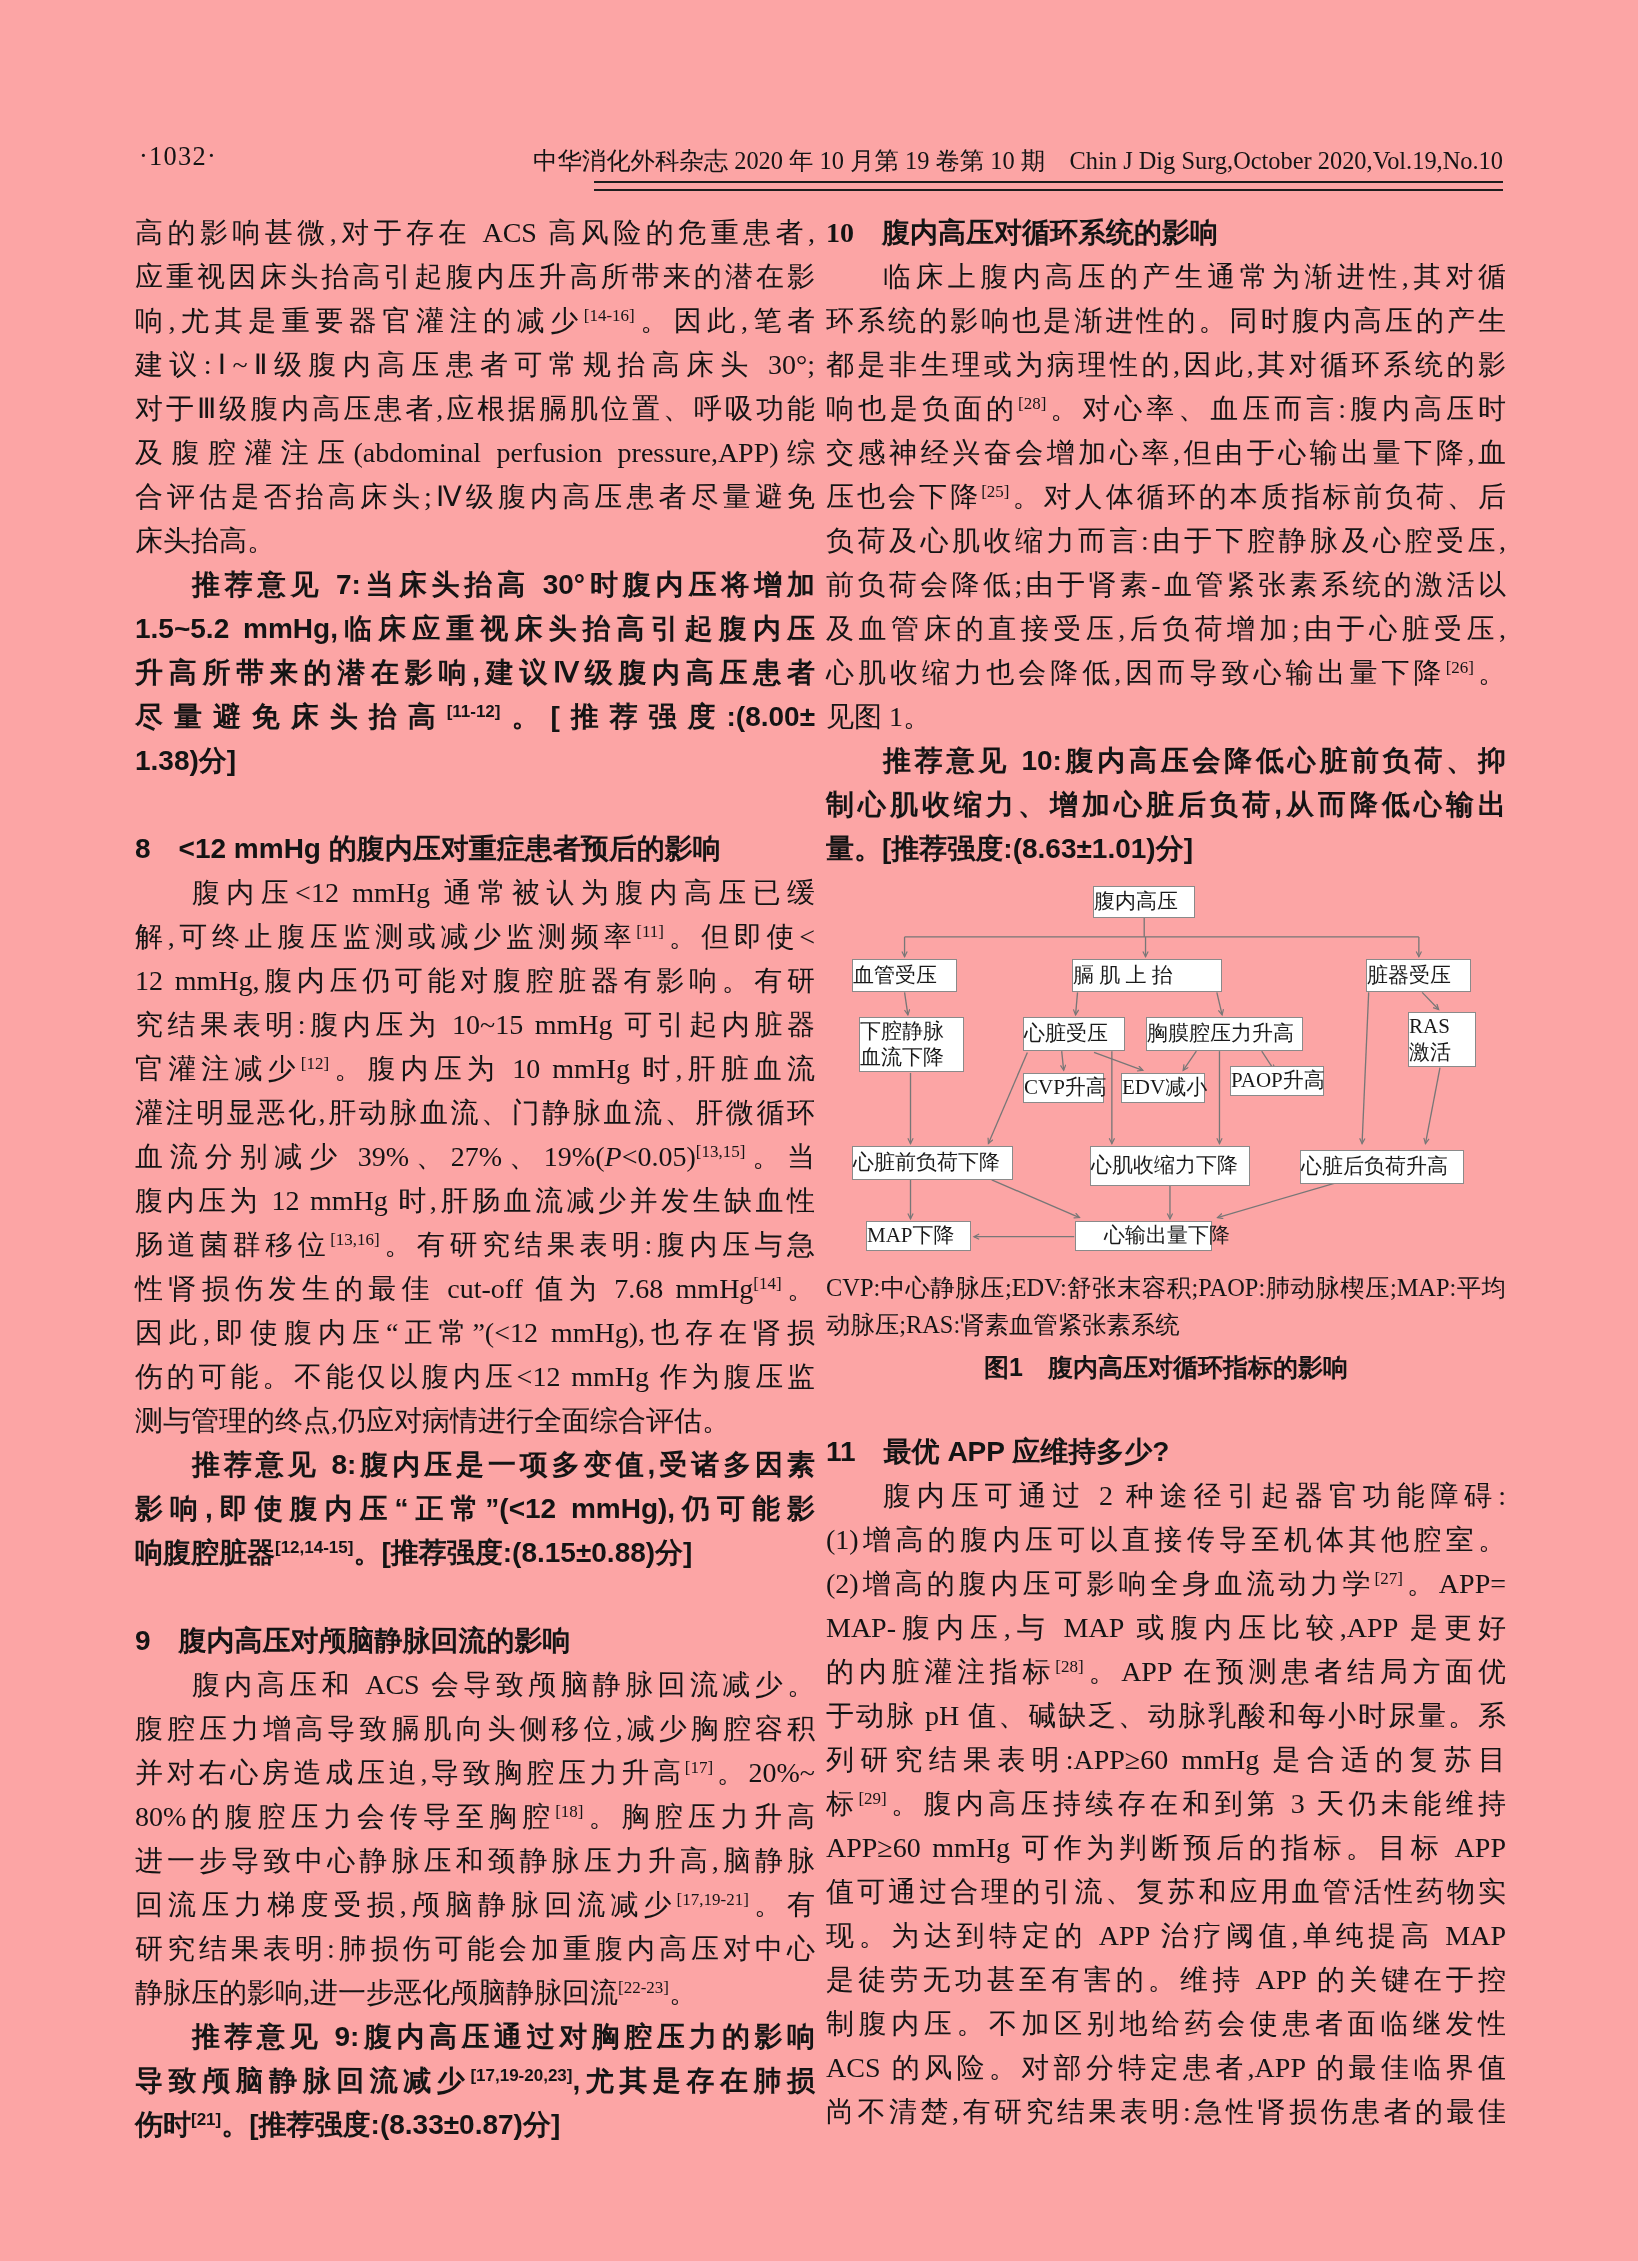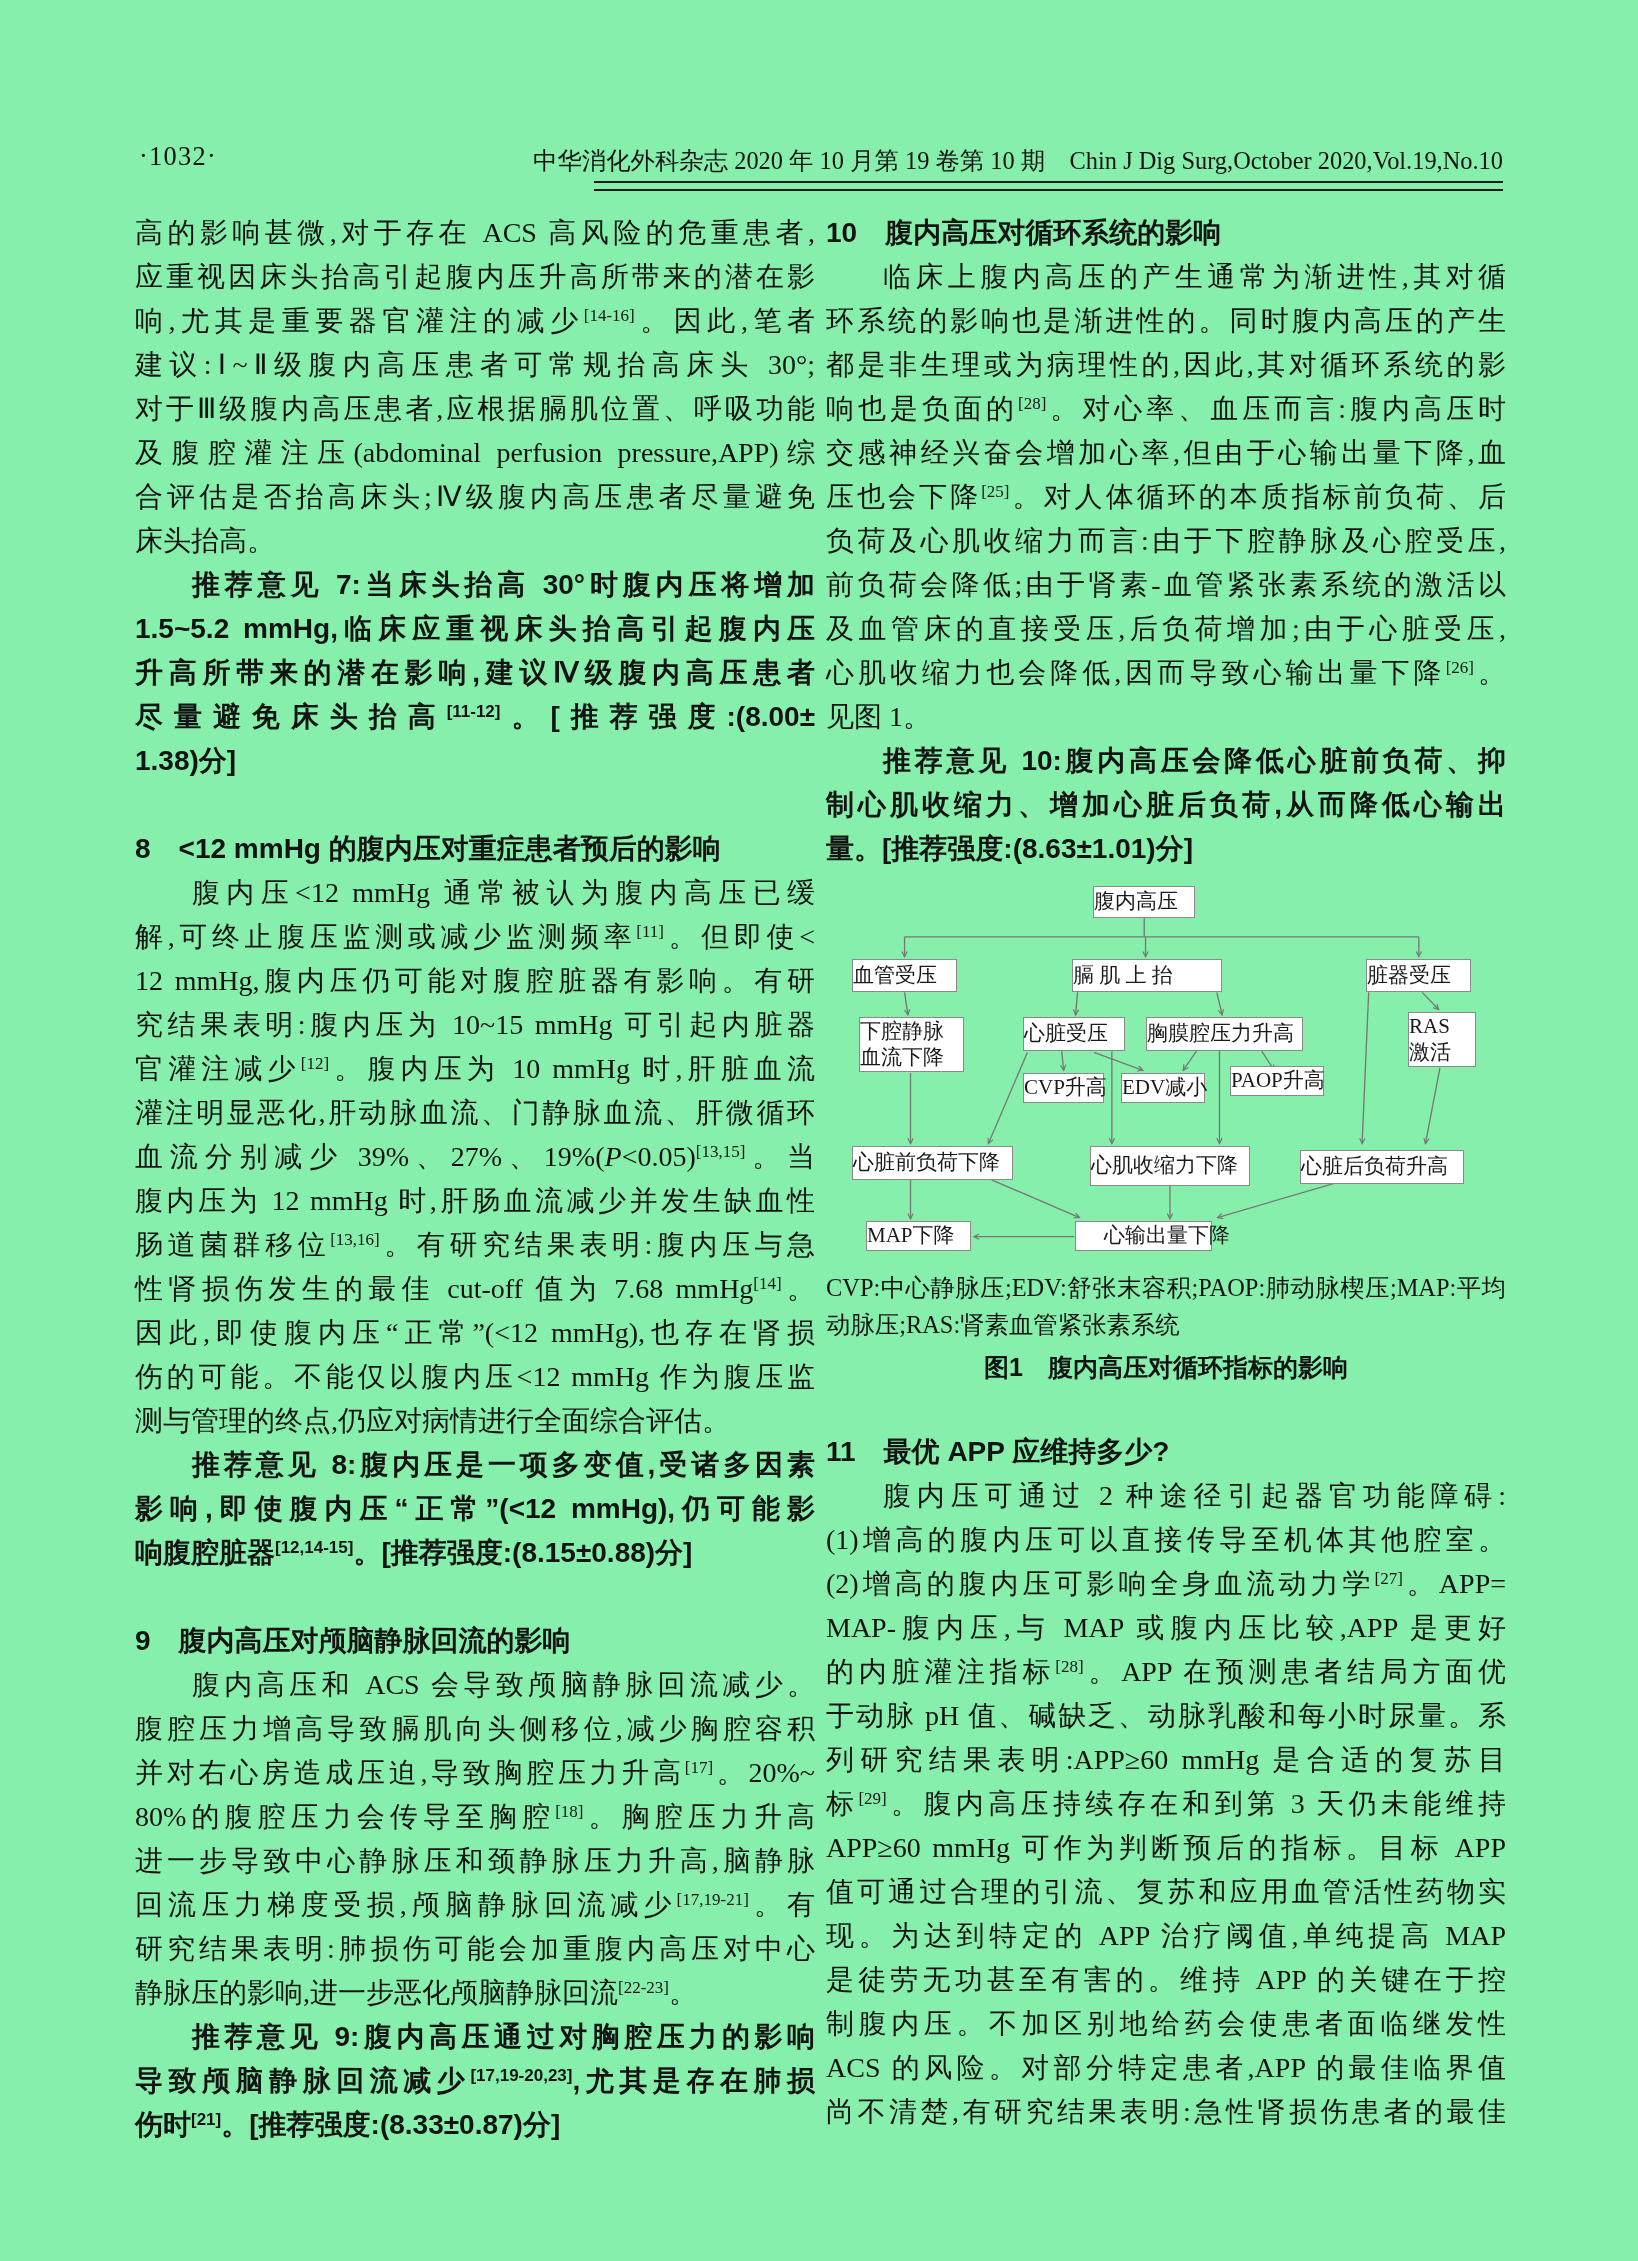--- a/index.html
+++ b/index.html
@@ -1,29 +1,29 @@
 <!DOCTYPE html>
 <html style="font-size:10.6px"><head>
 <meta charset="utf-8">
 <style>
   html,body{margin:0;padding:0;background:#e8e8e8;}
-  .page{position:relative;width:1638px;height:2261px;background:#86efac;
+  .page{position:relative;width:1638px;height:2261px;background:#fca5a5;
         font-family:"Liberation Serif", serif;color:#141414;overflow:hidden;margin:0 auto;}
   
   .hdr-pageno{position:absolute;left:139px;top:141px;font-size:26.4px;letter-spacing:1.3px;}
   .hdr-journal{position:absolute;right:135px;top:145px;font-size:24.4px;white-space:nowrap;}
   .hdr-rule{position:absolute;left:594px;right:135px;top:181px;height:6px;
             border-top:2px solid #1d1d1d;border-bottom:2px solid #1d1d1d;}
   
   .col{position:absolute;top:211px;width:680px;font-size:28px;line-height:44px;}
   .col-left{left:135px;}
   .col-right{left:826px;}
   .sec-heading{font-family:"Liberation Sans", sans-serif;font-weight:bold;
                font-size:28px;line-height:44px;margin-top:44px;text-align:left;}
-  .col > :first-child .sec-heading:first-child, .first-block{margin-top:0 !important;}
+  .col > :first-child .sec-heading:first-child, .first-block{margin-top:0 !important;font-family:Liberation Serif, serif;}
   .para{margin:0;}
   .para.bold{font-family:"Liberation Sans", sans-serif;font-weight:bold;}
   .tline{text-align:justify;text-align-last:justify;}
   .tline.lastline{text-align-last:left;}
   .tline.ind{text-indent:57px;}
   .sup{font-size:17px;vertical-align:0.55em;line-height:0;}
   .it{font-style:italic;}
   
   .figure{position:relative;width:680px;margin-top:10.6px;}
   .fig-canvas{position:relative;width:680px;height:370px;}

